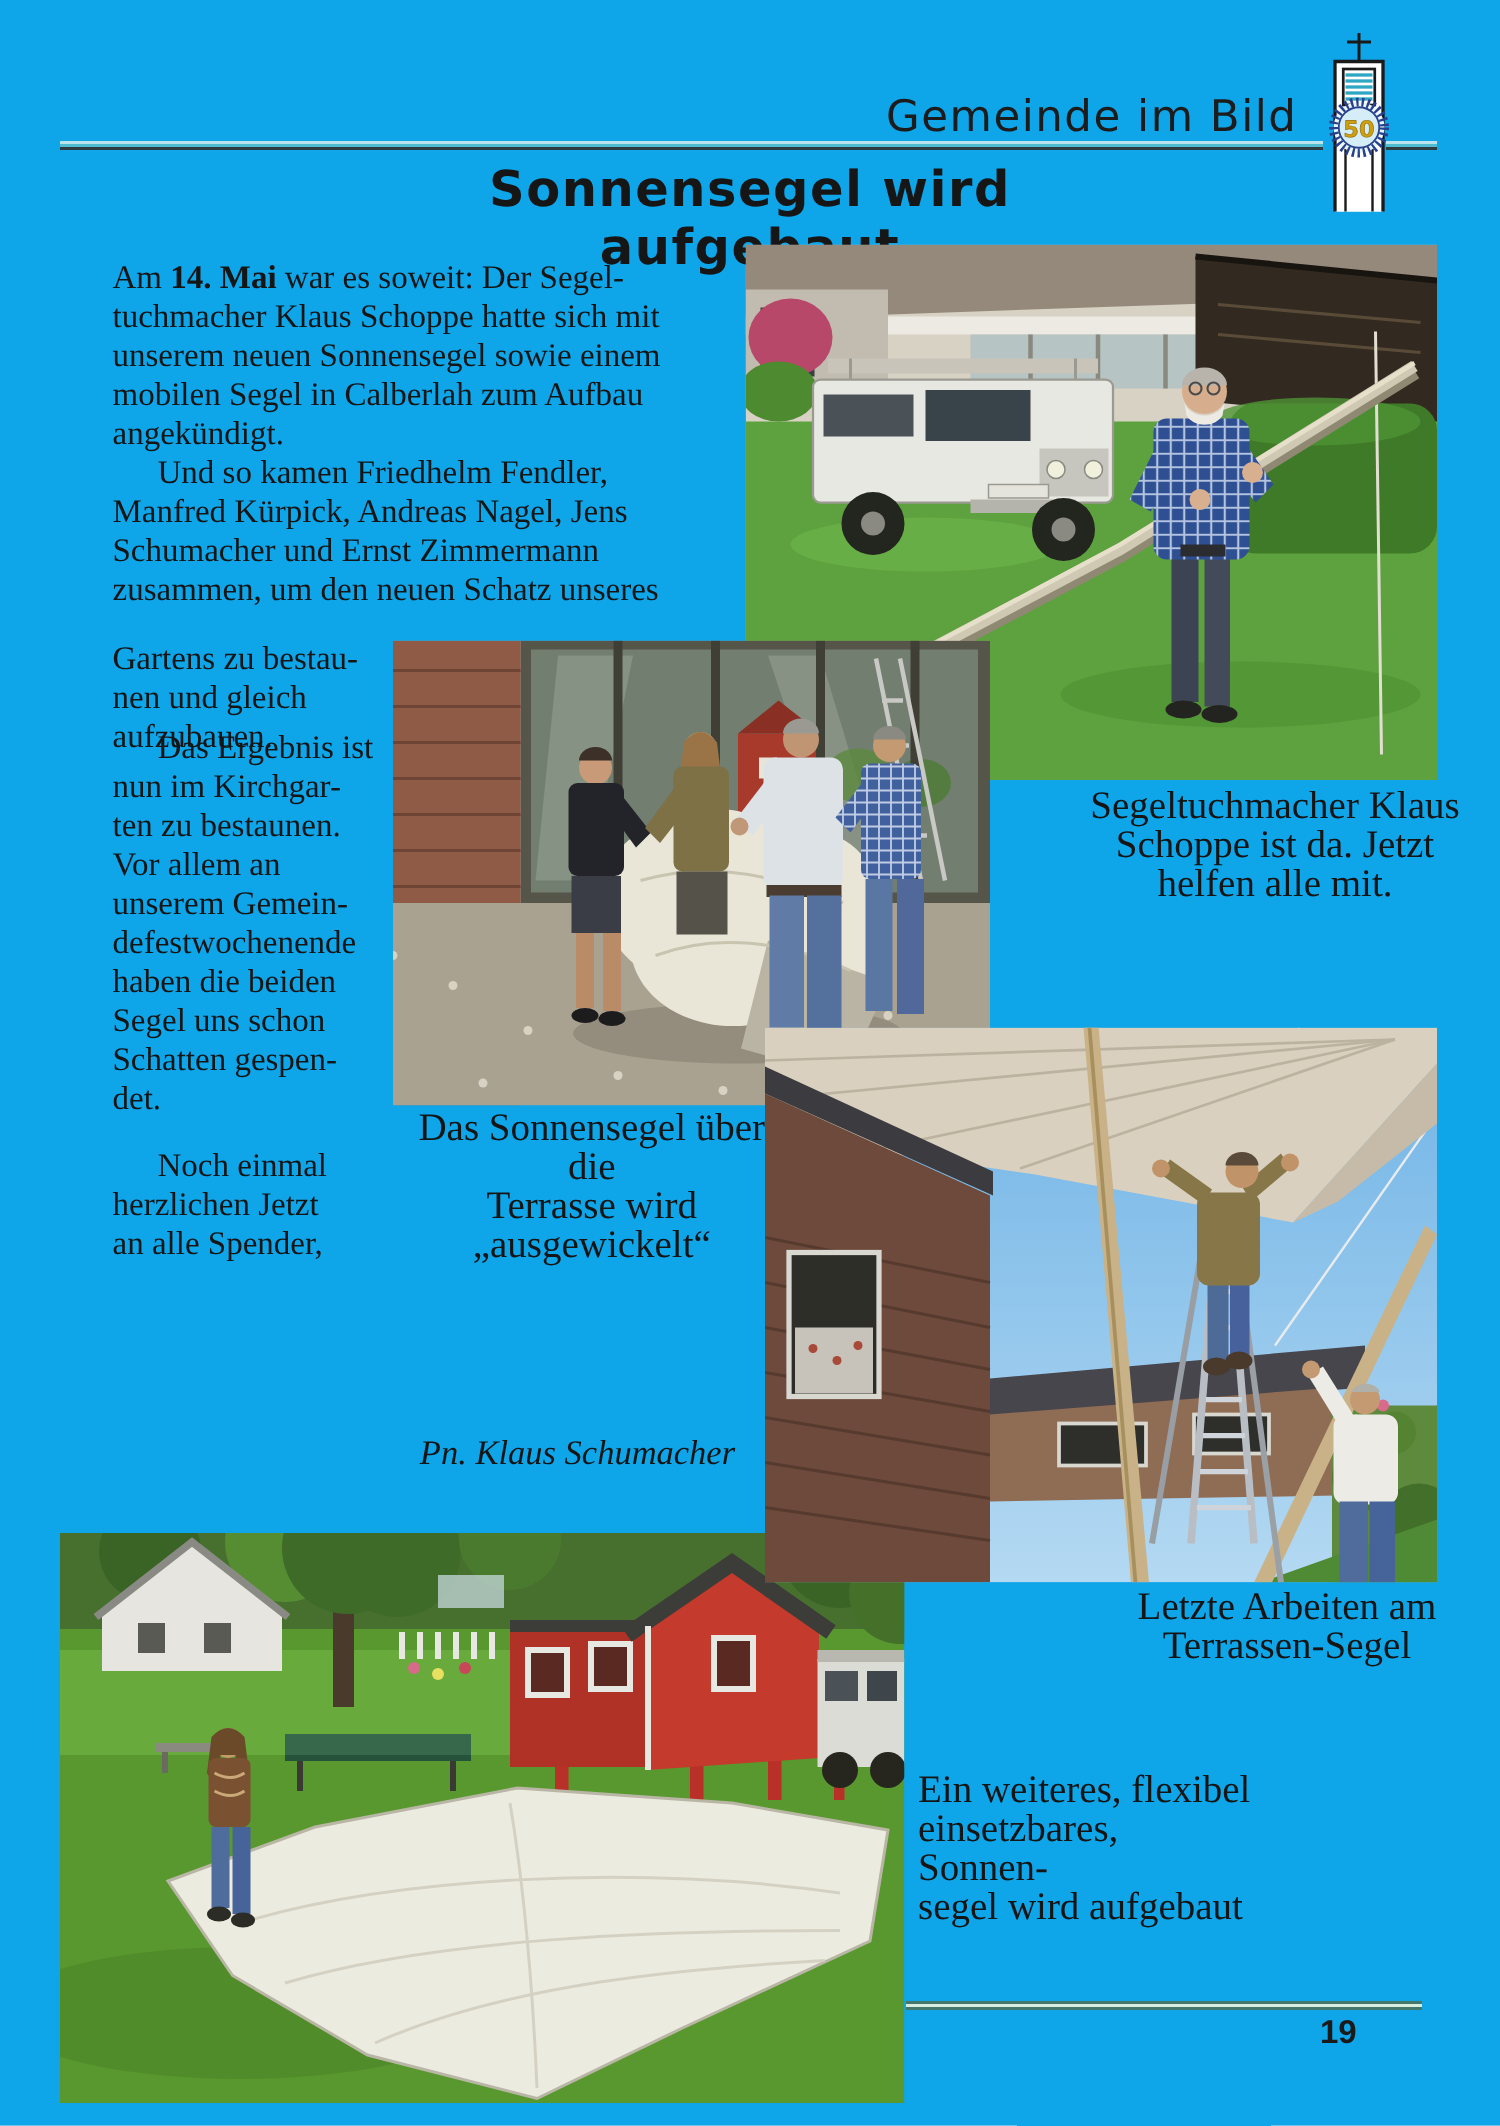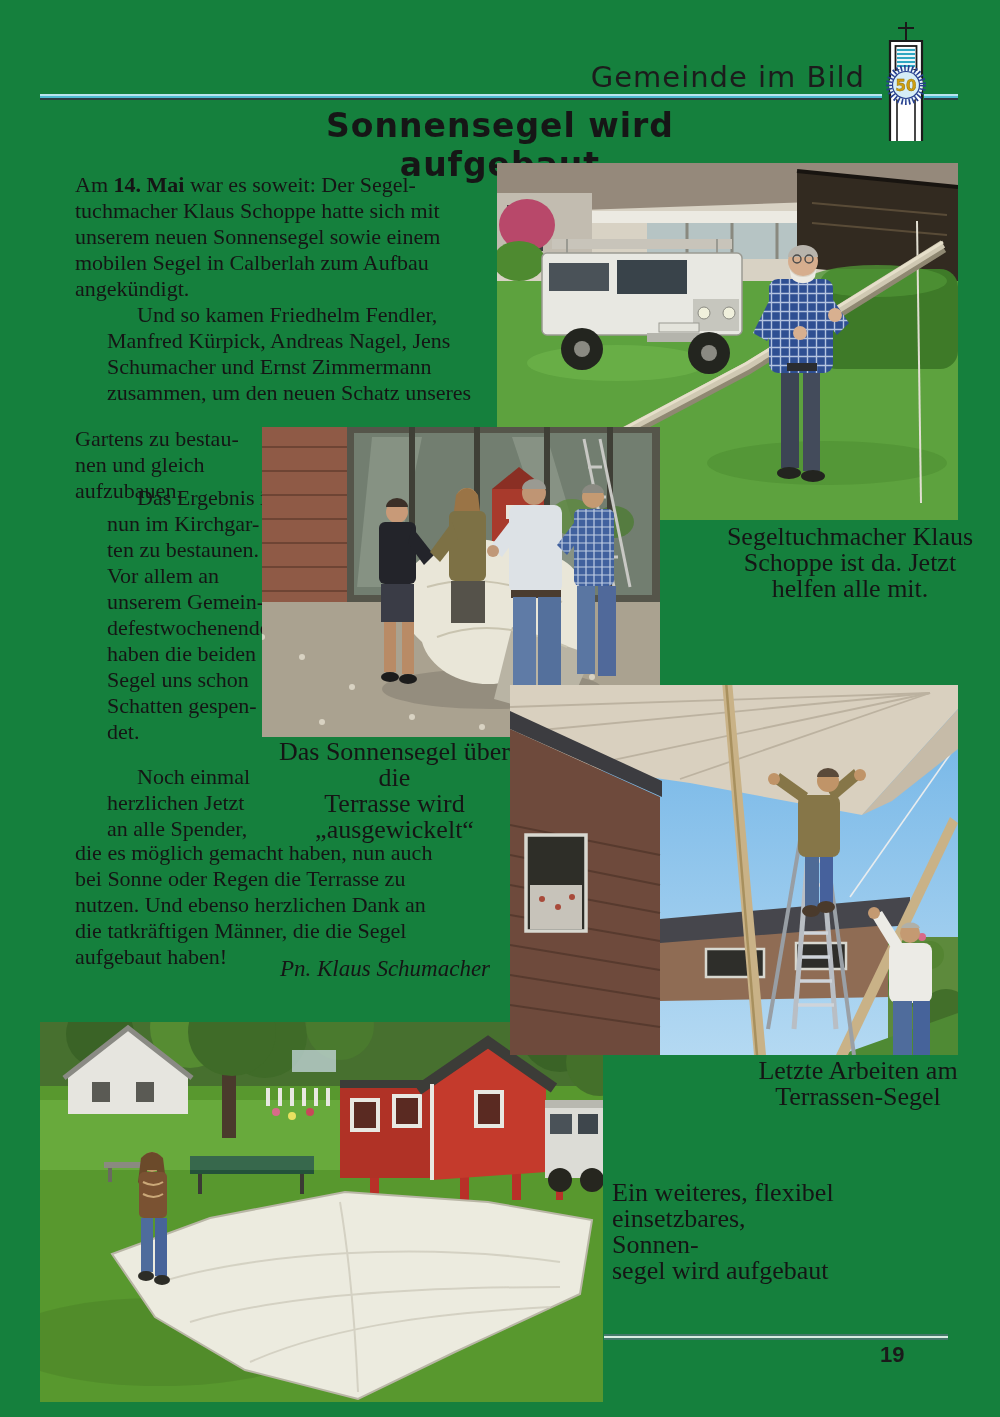--- a/index.html
+++ b/index.html
@@ -1,33 +1,33 @@
 <!DOCTYPE html>
 <html><head>
 <meta charset="utf-8">
 <style>
   html,body{margin:0;padding:0;}
   body{background:#ffffff;width:1000px;height:1417px;position:relative;overflow:hidden;}
-  .page{position:absolute;inset:0;background:#15803d;}
+  .page{position:absolute;inset:0;background:#0ea5e9;}
 
   
   .section-title{position:absolute;top:60px;left:520px;width:345px;text-align:right;
     font-family:"DejaVu Sans",sans-serif;font-size:29px;font-weight:400;letter-spacing:1px;color:#1c1c1c;}
   .rule-cyan{position:absolute;height:2px;background:#4fbcd2;
     border-top:2px solid #b9e4ee;border-bottom:2px solid #2c3c40;}
   .logo{position:absolute;left:876px;top:18px;width:60px;height:124px;z-index:6;}
   .logo svg{display:block;width:100%;height:100%;}
 
   .page-title{position:absolute;top:106px;left:240px;width:520px;text-align:center;
     font-family:"DejaVu Sans",sans-serif;font-size:33px;font-weight:700;letter-spacing:1px;color:#161616;}
 
   
   .tx{position:absolute;font-family:"Liberation Serif",serif;font-size:22px;line-height:26px;
     color:#151515;white-space:pre-line;z-index:1;}
-  .ind{text-indent:30px;margin-left:32px;}
+  .ind{text-indent:30px;}
   .sig{font-style:italic;text-align:center;font-size:23px;}
   .cap{position:absolute;font-family:Liberation Serif, serif;font-size:26px;line-height:26px;
     color:#151515;white-space:pre-line;text-align:center;z-index:5;}
 
   
   .photo{position:absolute;overflow:hidden;}
   .photo svg{display:block;width:100%;height:100%;}
   #photo-klaus {left:497px;top:163px;width:461px;height:357px;z-index:1;}
   #photo-unroll{left:262px;top:427px;width:398px;height:310px;z-index:2;}
   #photo-lawn  {left:40px;top:1022px;width:563px;height:380px;z-index:3;}
@@ -93,25 +93,20 @@
 Vor allem an
 unserem Gemein-
 defestwochenende
 haben die beiden
 Segel uns schon
 Schatten gespen-
 det.</div>
   <div class="tx ind" style="left:75px;top:764px;width:190px;">Noch einmal
 herzlichen Jetzt
 an alle Spender,</div>
-  <div class="tx" style="left:75px;top:840px;width:460px;">die es möglich gemacht haben, nun auch
-bei Sonne oder Regen die Terrasse zu
-nutzen. Und ebenso herzlichen Dank an
-die tatkräftigen Männer, die die Segel
-aufgebaut haben!</div>
   <div class="tx sig" style="left:270px;top:956px;width:230px;">Pn. Klaus Schumacher</div>
 
   <div class="photo" id="photo-klaus">
     <svg viewBox="0 0 461 357" preserveAspectRatio="none">
       <defs>
         <pattern id="plaidK" width="9" height="9" patternUnits="userSpaceOnUse">
           <rect width="9" height="9" fill="#2e4f92"></rect>
           <path d="M0,4.5 H9 M4.5,0 V9" stroke="#ccd8ee" stroke-width="1.4" opacity="0.85"></path>
         </pattern>
       </defs>

